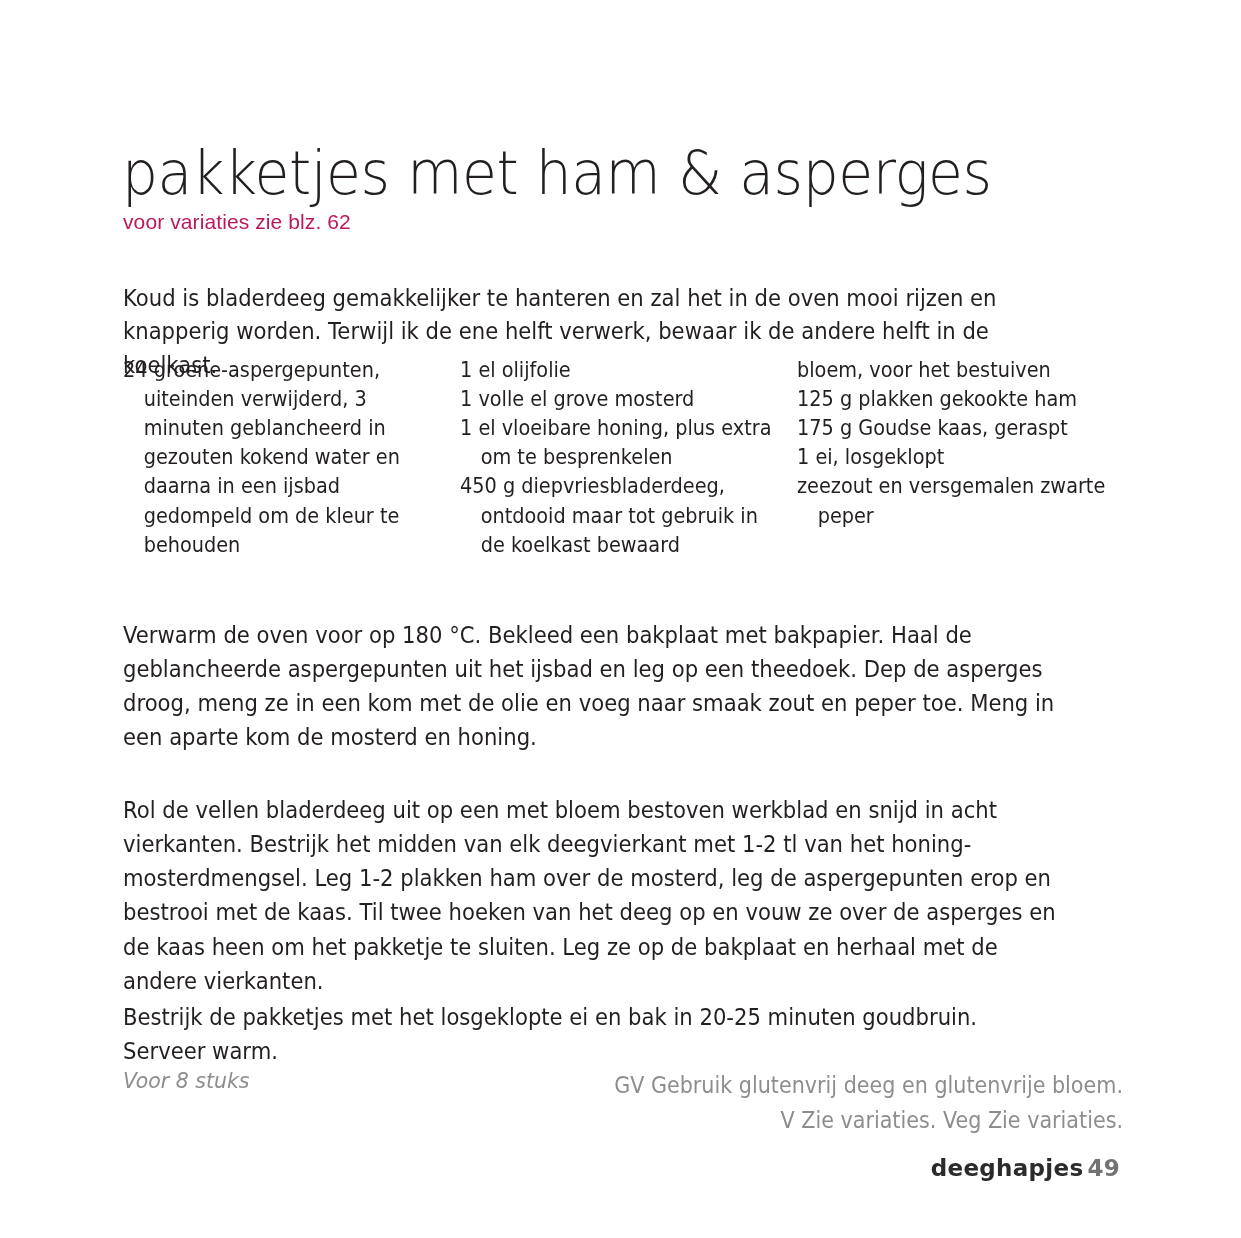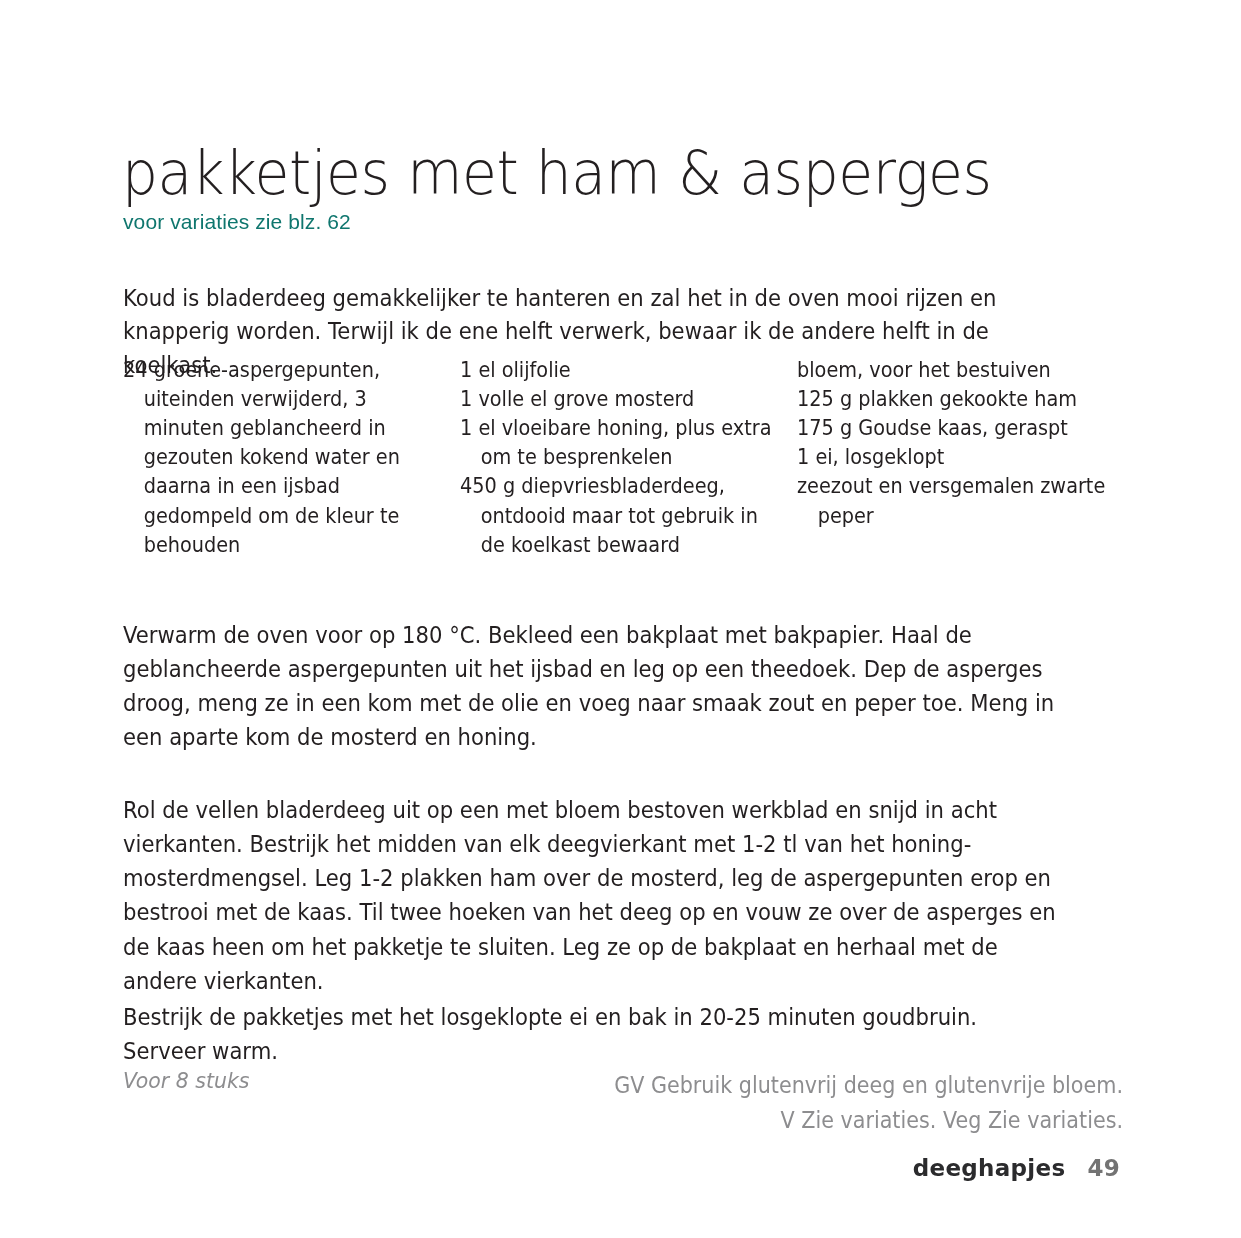--- a/index.html
+++ b/index.html
@@ -41,21 +41,21 @@
   }
 
   
   .recipe-subtitle {
     position: absolute;
     left: 123px;
     top: 210px;
     font-family: "Liberation Sans", sans-serif;
     font-size: 21px;
     font-weight: 400;
-    color: #0f766e;
+    color: #be185d;
     letter-spacing: 0.1px;
   }
 
   
   .intro {
     position: absolute;
     left: 123px;
     top: 258px;
     width: 1035px;
     font-family: "DejaVu Sans", sans-serif;
@@ -136,21 +136,21 @@
     transform-origin: right top;
   }
 
   
   .page-footer {
     position: absolute;
     right: 121px;
     top: 1155px;
     display: flex;
     align-items: flex-start;
-    gap: 22px;
+    gap: 4px;
     white-space: nowrap;
   }
   .chapter-name {
     font-family: "DejaVu Sans", sans-serif;
     font-size: 23px;
     font-weight: 700;
     color: #2b2b2d;
     letter-spacing: 0.3px;
   }
   .page-number {

